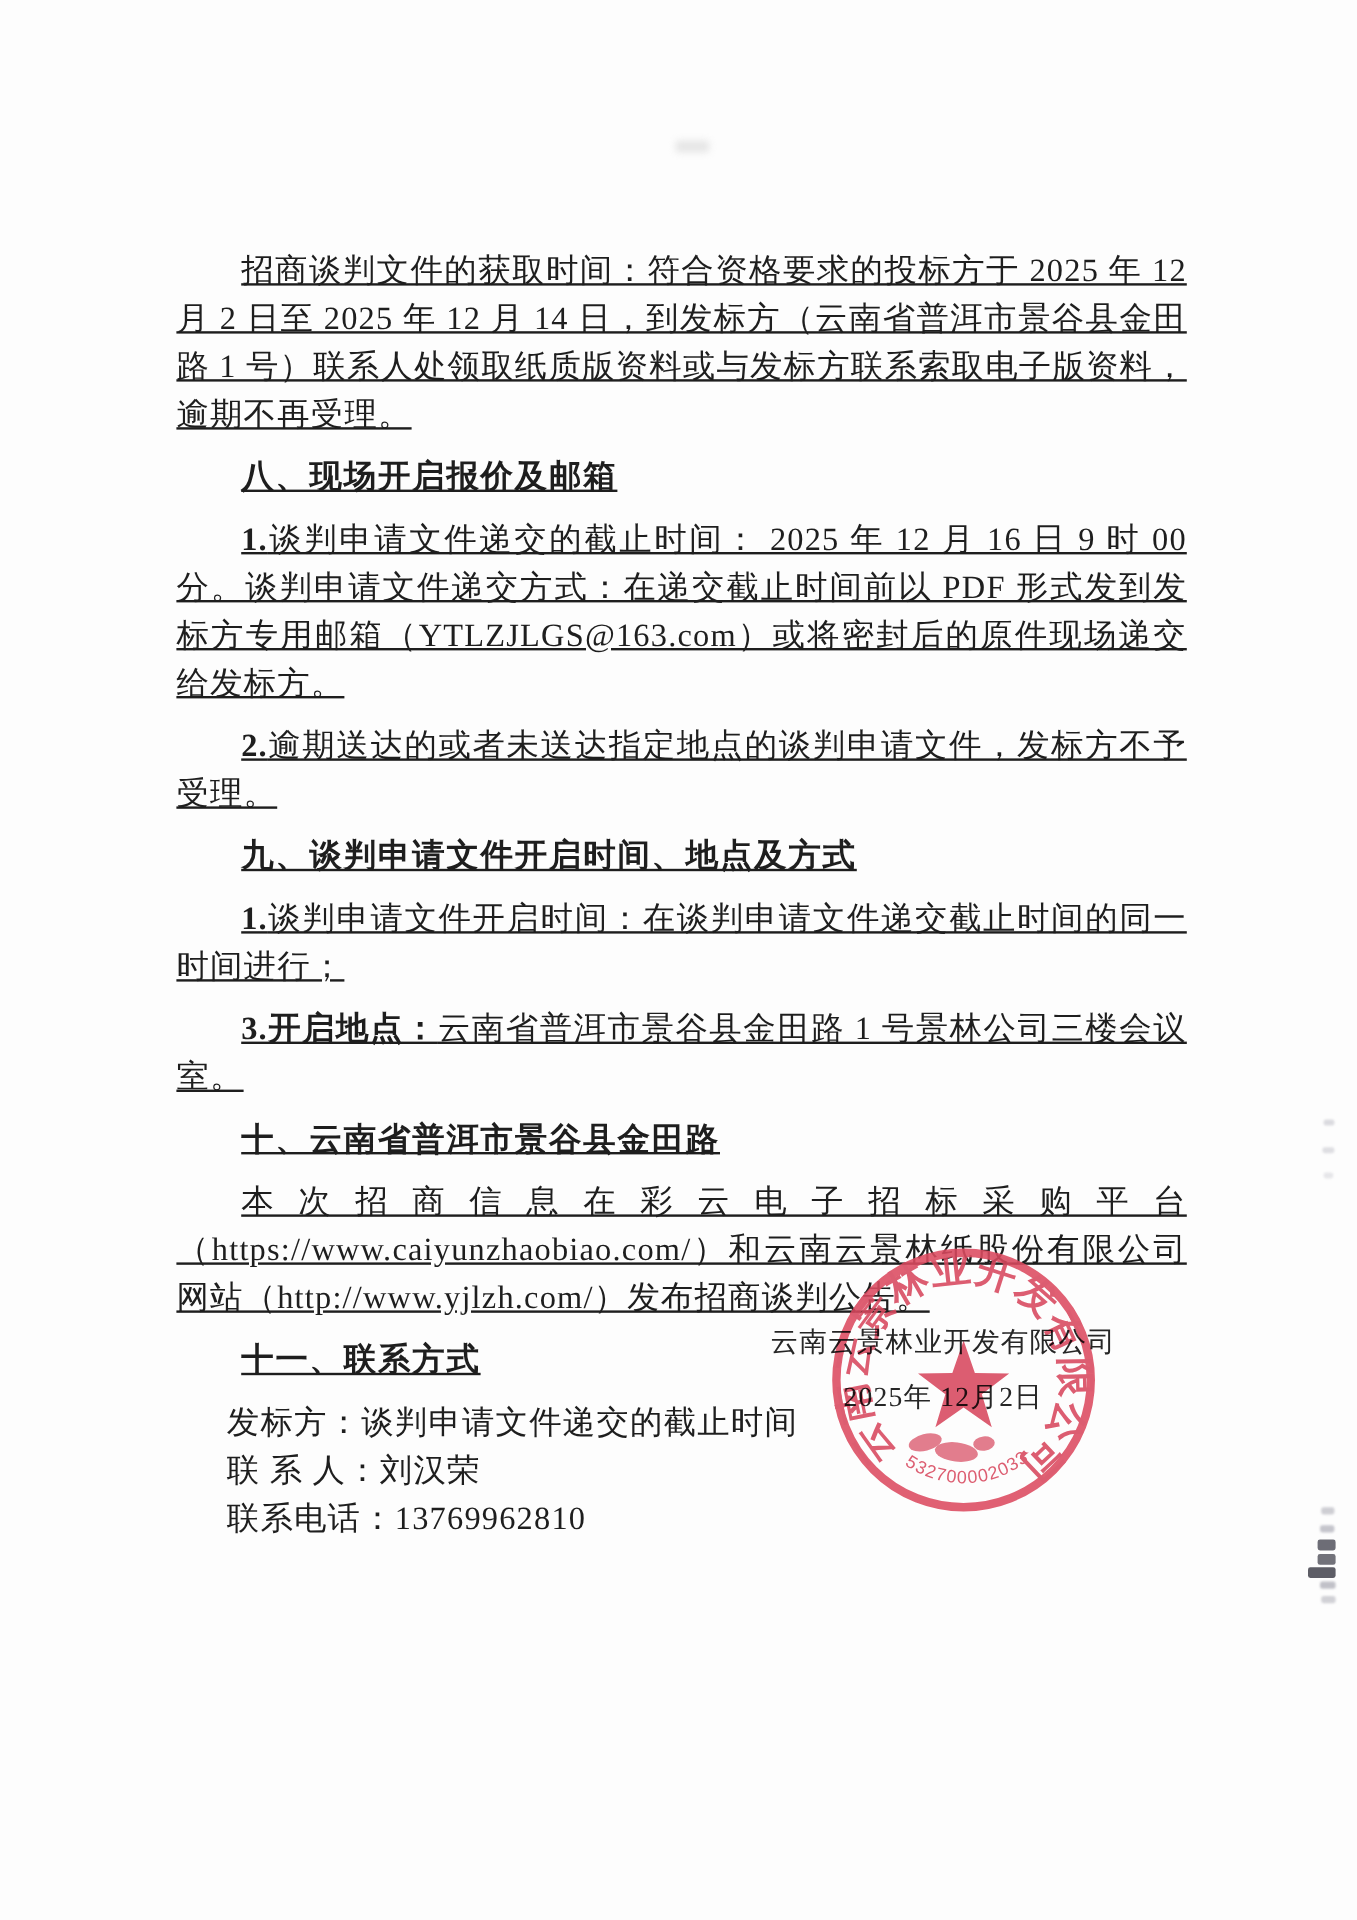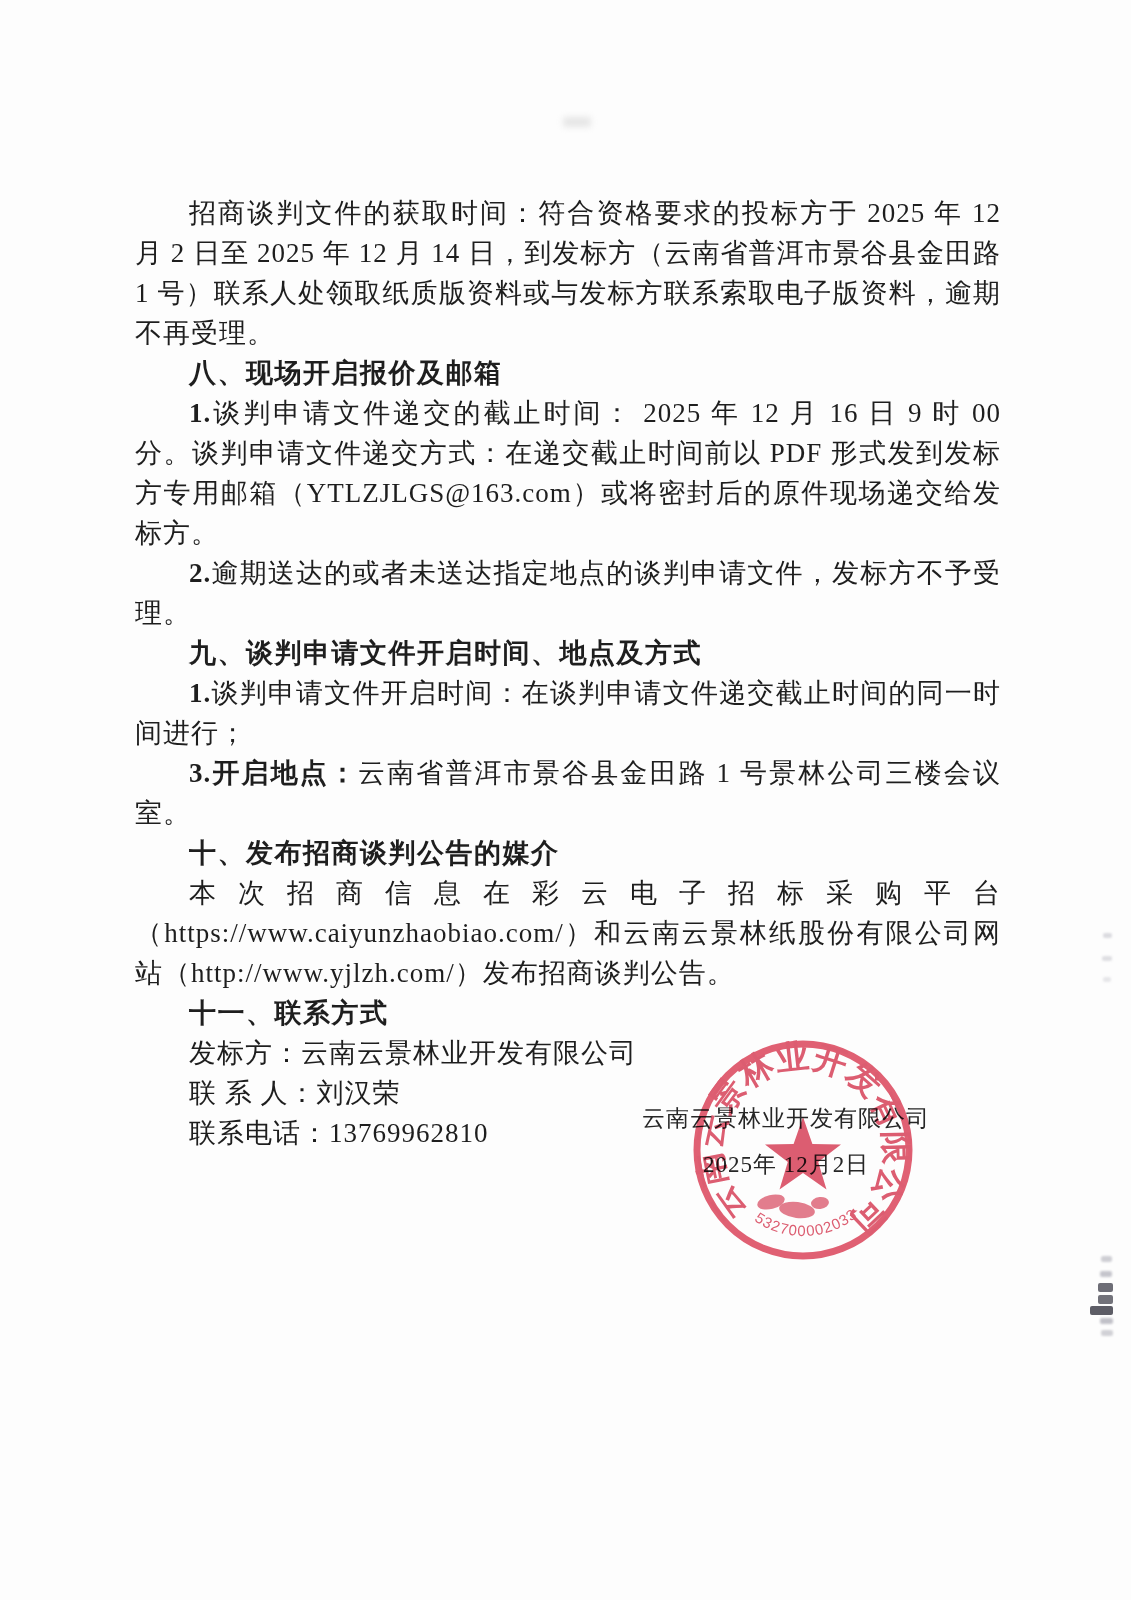--- a/index.html
+++ b/index.html
@@ -11,21 +11,21 @@
     color:#1e1e1e;
     overflow:hidden;
   }
   .doc {
     position:absolute;
     left:135px; top:193px; width:866px;
     font-size:27px; line-height:40px;
     letter-spacing:1px;
     text-align:justify;
   }
-  .para { margin:0; text-indent:2em; }
+  .para { margin:12px; text-indent:2em;text-decoration:underline; }
   .hd {
     font-weight:bold;
     font-family:"Liberation Sans","DejaVu Sans",sans-serif;
     letter-spacing:1.5px;
   }
   .lead { font-weight:bold; }
   .contact { margin:0; text-indent:2em; text-align:left; }
 
   .signature {
     position:absolute;
@@ -69,25 +69,25 @@
     <p class="para">招商谈判文件的获取时间：符合资格要求的投标方于 2025 年 12 月 2 日至 2025 年 12 月 14 日，到发标方（云南省普洱市景谷县金田路 1 号）联系人处领取纸质版资料或与发标方联系索取电子版资料，逾期不再受理。</p>
 
     <p class="para hd">八、现场开启报价及邮箱</p>
     <p class="para"><b class="lead">1.</b><span>谈判申请文件递交的截止时间： 2025 年 12 月 16 日 9 时 00 分。谈判申请文件递交方式：在递交截止时间前以 PDF 形式发到发标方专用邮箱（YTLZJLGS@163.com）或将密封后的原件现场递交给发标方。</span></p>
     <p class="para"><b class="lead">2.</b><span>逾期送达的或者未送达指定地点的谈判申请文件，发标方不予受理。</span></p>
 
     <p class="para hd">九、谈判申请文件开启时间、地点及方式</p>
     <p class="para"><b class="lead">1.</b><span>谈判申请文件开启时间：在谈判申请文件递交截止时间的同一时间进行；</span></p>
     <p class="para"><b class="lead">3.开启地点：</b><span>云南省普洱市景谷县金田路 1 号景林公司三楼会议室。</span></p>
 
-    <p class="para hd">十、发布招商谈判公告的媒介</p>
+    <p class="para hd">十、云南省普洱市景谷县金田路</p>
     <p class="para">本次招商信息在彩云电子招标采购平台（https://www.caiyunzhaobiao.com/）和云南云景林纸股份有限公司网站（http://www.yjlzh.com/）发布招商谈判公告。</p>
 
     <p class="para hd">十一、联系方式</p>
-    <p class="contact">发标方：云南云景林业开发有限公司</p>
+    <p class="contact">发标方：谈判申请文件递交的截止时间</p>
     <p class="contact">联 系 人：刘汉荣</p>
     <p class="contact">联系电话：13769962810</p>
   </div>
 
   <svg class="stamp" viewBox="0 0 340 340" xmlns="http://www.w3.org/2000/svg">
     <defs>
       <path id="arcCompany" d="M 117.3 232.8 A 82 82 0 1 1 217.0 237.2" fill="none"></path>
       <path id="arcSerial" d="M 117.1 237.8 A 86 86 0 0 0 223.0 237.8" fill="none"></path>
     </defs>
     <circle cx="170" cy="170" r="106" fill="none" stroke="#dd4b60" stroke-width="7"></circle>

